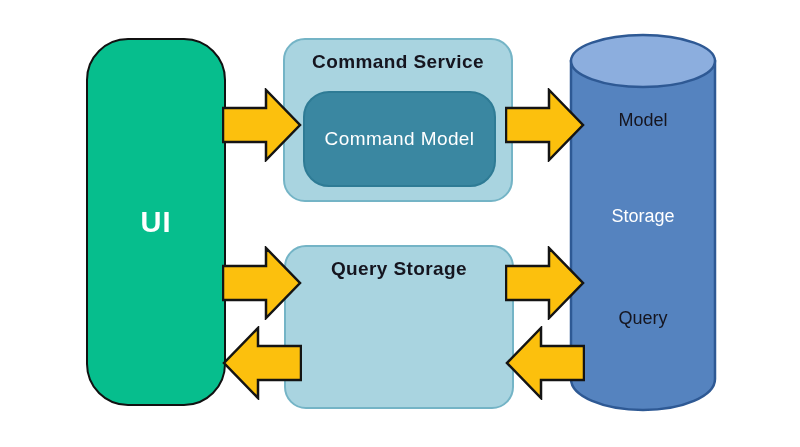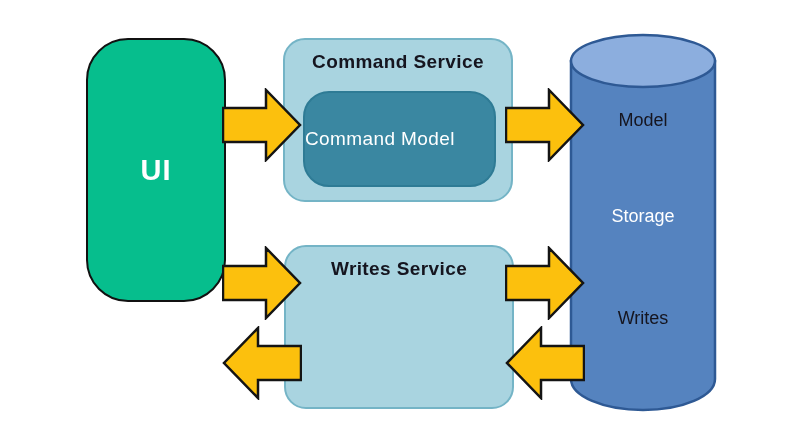--- a/index.html
+++ b/index.html
@@ -12,21 +12,21 @@
     position: relative;
     width: 800px;
     height: 447px;
     background: var(--background, #ffffff);
     overflow: hidden;
   }
   
   .ui-box {
     position: absolute;
     left: 86px; top: 38px;
-    width: 140px; height: 264px;
+    width: 140px; height: 368px;
     background: var(--ui-fill, #06BE8D);
     border: 2px solid var(--ui-border, #111111);
     border-radius: 42px;
     display: flex;
     align-items: center;
     justify-content: center;
     box-sizing: border-box;
   }
   .ui-label {
     color: var(--label-light, #ffffff);
@@ -56,21 +56,21 @@
   
   .model {
     position: absolute;
     left: 18px; top: 51px;
     width: 193px; height: 96px;
     background: var(--model-fill, #3A87A1);
     border: 2px solid var(--model-border, #2E7B95);
     border-radius: 26px;
     display: flex;
     align-items: center;
-    justify-content: flex-start;
+    justify-content: center;
     box-sizing: border-box;
   }
   .model-label {
     color: var(--label-light, #ffffff);
     font-size: 19px;
     font-weight: 500;
     letter-spacing: 0.4px;
   }
   
   .cylinder { position: absolute; left: 569px; top: 33px; }
@@ -119,30 +119,30 @@
   </div>
 
   <div class="service command">
     <div class="service-label">Command Service</div>
     <div class="model">
       <span class="model-label">Command Model</span>
     </div>
   </div>
 
   <div class="service query">
-    <div class="service-label">Writes Service</div>
+    <div class="service-label">Query Storage</div>
   </div>
 
   <svg class="cylinder" width="148" height="380" viewBox="0 0 148 380">
     <path class="cyl-body" d="M 2,28 V 346 A 72,31 0 0 0 146,346 V 28 Z"></path>
     <ellipse class="cyl-top" cx="74" cy="28" rx="72" ry="26"></ellipse>
   </svg>
   <div class="cyl-label writes">Model</div>
   <div class="cyl-label title">Storage</div>
-  <div class="cyl-label reads">Writes</div>
+  <div class="cyl-label reads">Query</div>
 
   <svg class="arrow a-ui-cmd" viewBox="0 0 80 74">
     <polygon points="1,20 44,20 44,2 78,37 44,72 44,54 1,54"></polygon>
   </svg>
   <svg class="arrow a-cmd-store" viewBox="0 0 80 74">
     <polygon points="1,20 44,20 44,2 78,37 44,72 44,54 1,54"></polygon>
   </svg>
   <svg class="arrow a-ui-qry" viewBox="0 0 80 74">
     <polygon points="1,20 44,20 44,2 78,37 44,72 44,54 1,54"></polygon>
   </svg>

